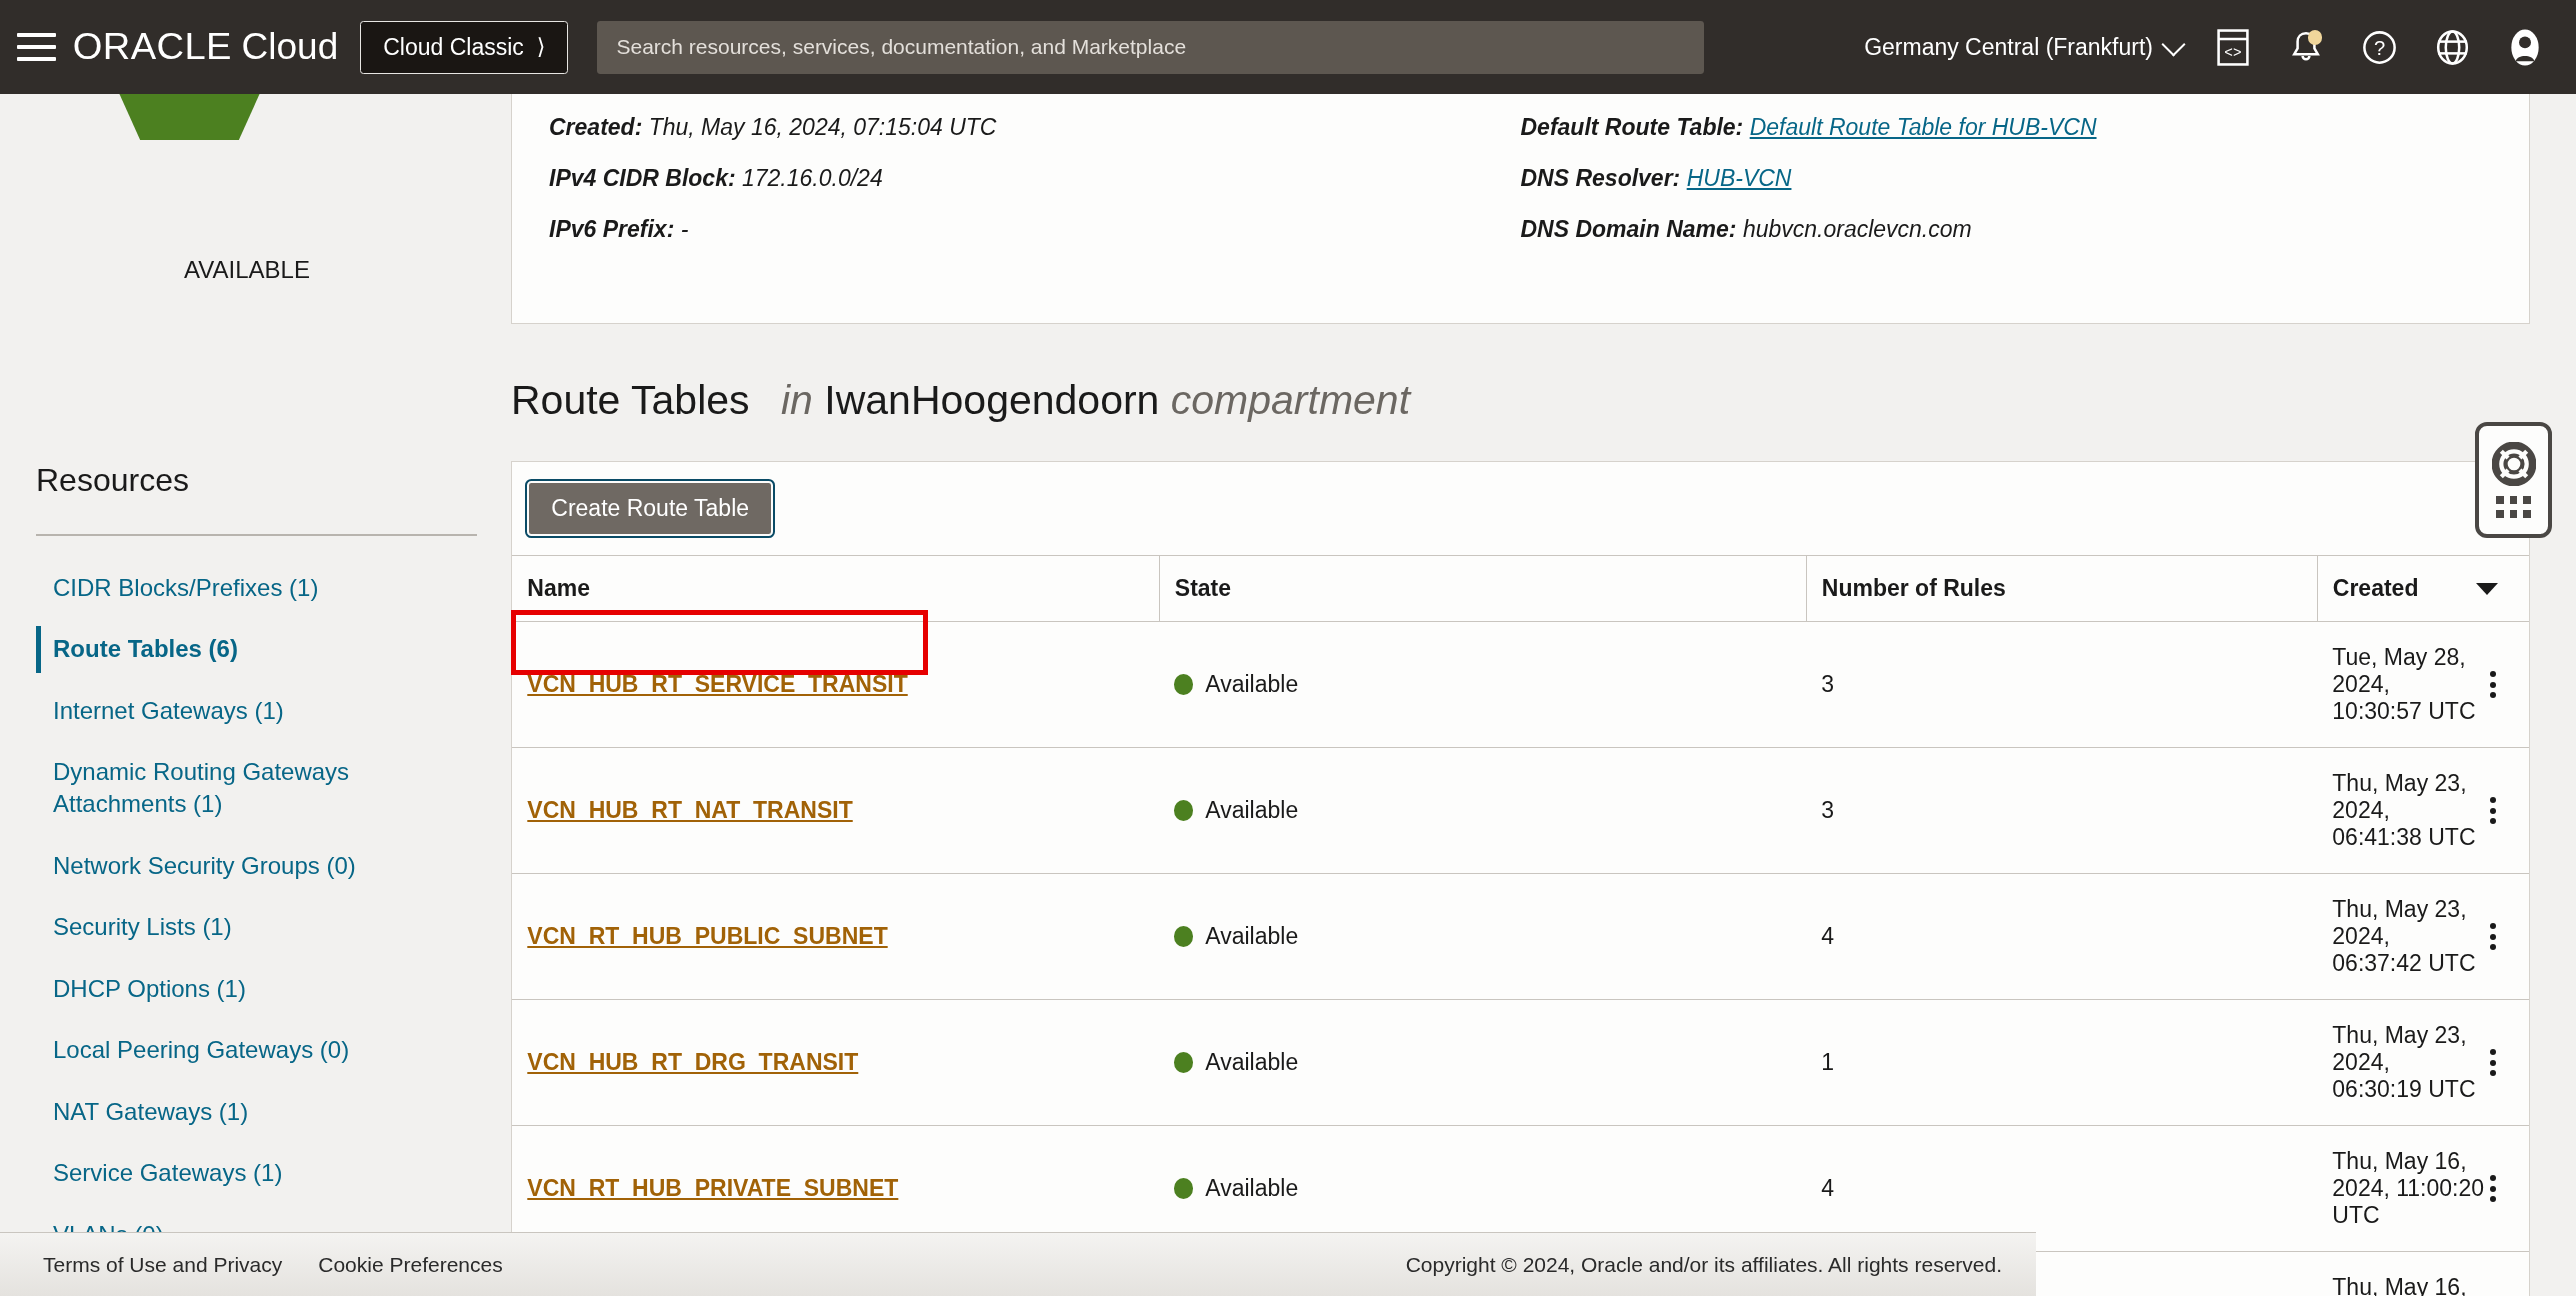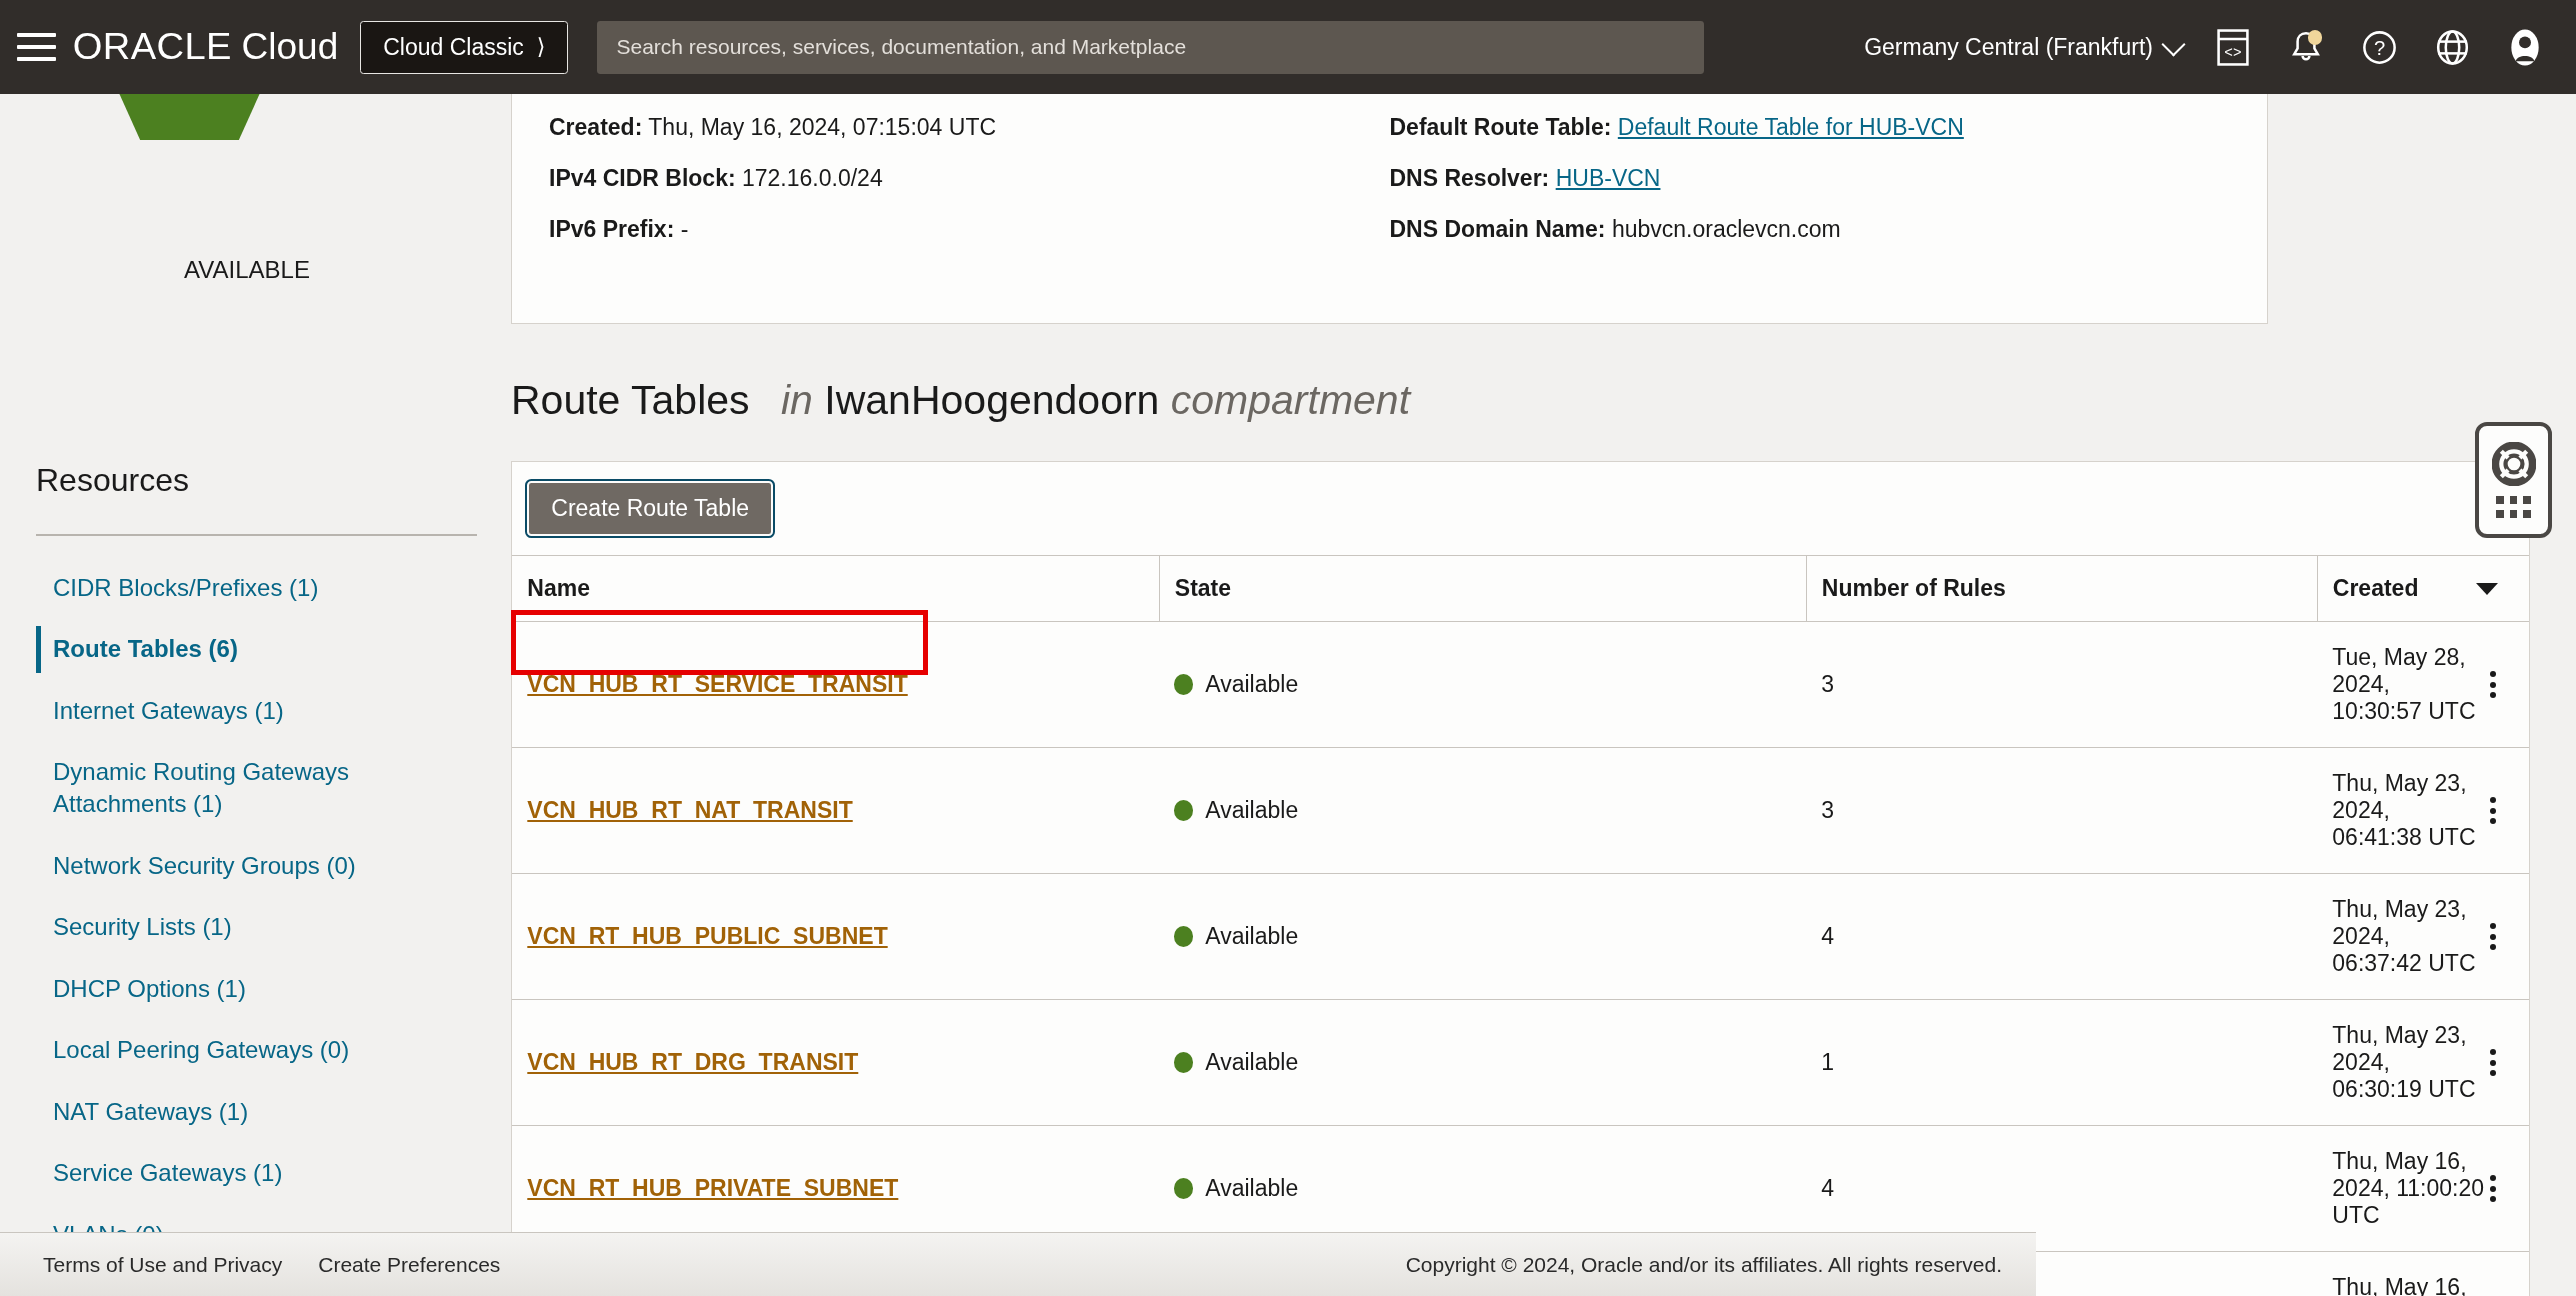--- a/index.html
+++ b/index.html
@@ -110,24 +110,25 @@
   }
   .res-item.active { font-weight: bold; }
   .res-item.active::before {
     content: ""; position: absolute; left: 36px; top: 0;
     width: 5.1px; height: 100%; background: #076687;
   }
 
   
   .detail-panel {
     position: absolute; left: 511px; top: 94px;
-    width: 1757px; height: 230px;
+    width: 2019px; height: 230px;
     background: #fdfdfc;
     border: 0.9px solid #d6d2cc;
     border-top: none;
+    font-style: italic;
   }
   .detail-cols { display: flex; padding: 20.4px 37px 0 37px; }
   .detail-col { width: 980px; }
   .detail-row { margin-bottom: 24px; font-size: 23px; color: #1a1a1a; white-space: nowrap; }
   .detail-row .k { font-weight: bold; }
   .detail-row .v { font-weight: 400; }
   .link { color: #076687; text-decoration: underline; cursor: pointer; }
 
   
   .content { position: absolute; left: 511px; top: 324px; width: 2065px; }
@@ -515,19 +516,19 @@
         <i></i>
         <i></i>
         <i></i>
         <i></i>
     </span>
   </div>
 
   <div class="footer">
     <div class="footer-left">
       <span class="footer-link">Terms of Use and Privacy</span>
-      <span class="footer-link">Create Preferences</span>
+      <span class="footer-link">Cookie Preferences</span>
     </div>
     <div class="footer-right">Copyright © 2024, Oracle and/or its affiliates. All rights reserved.</div>
   </div>
 
 </div>
 
 
 </body></html>

